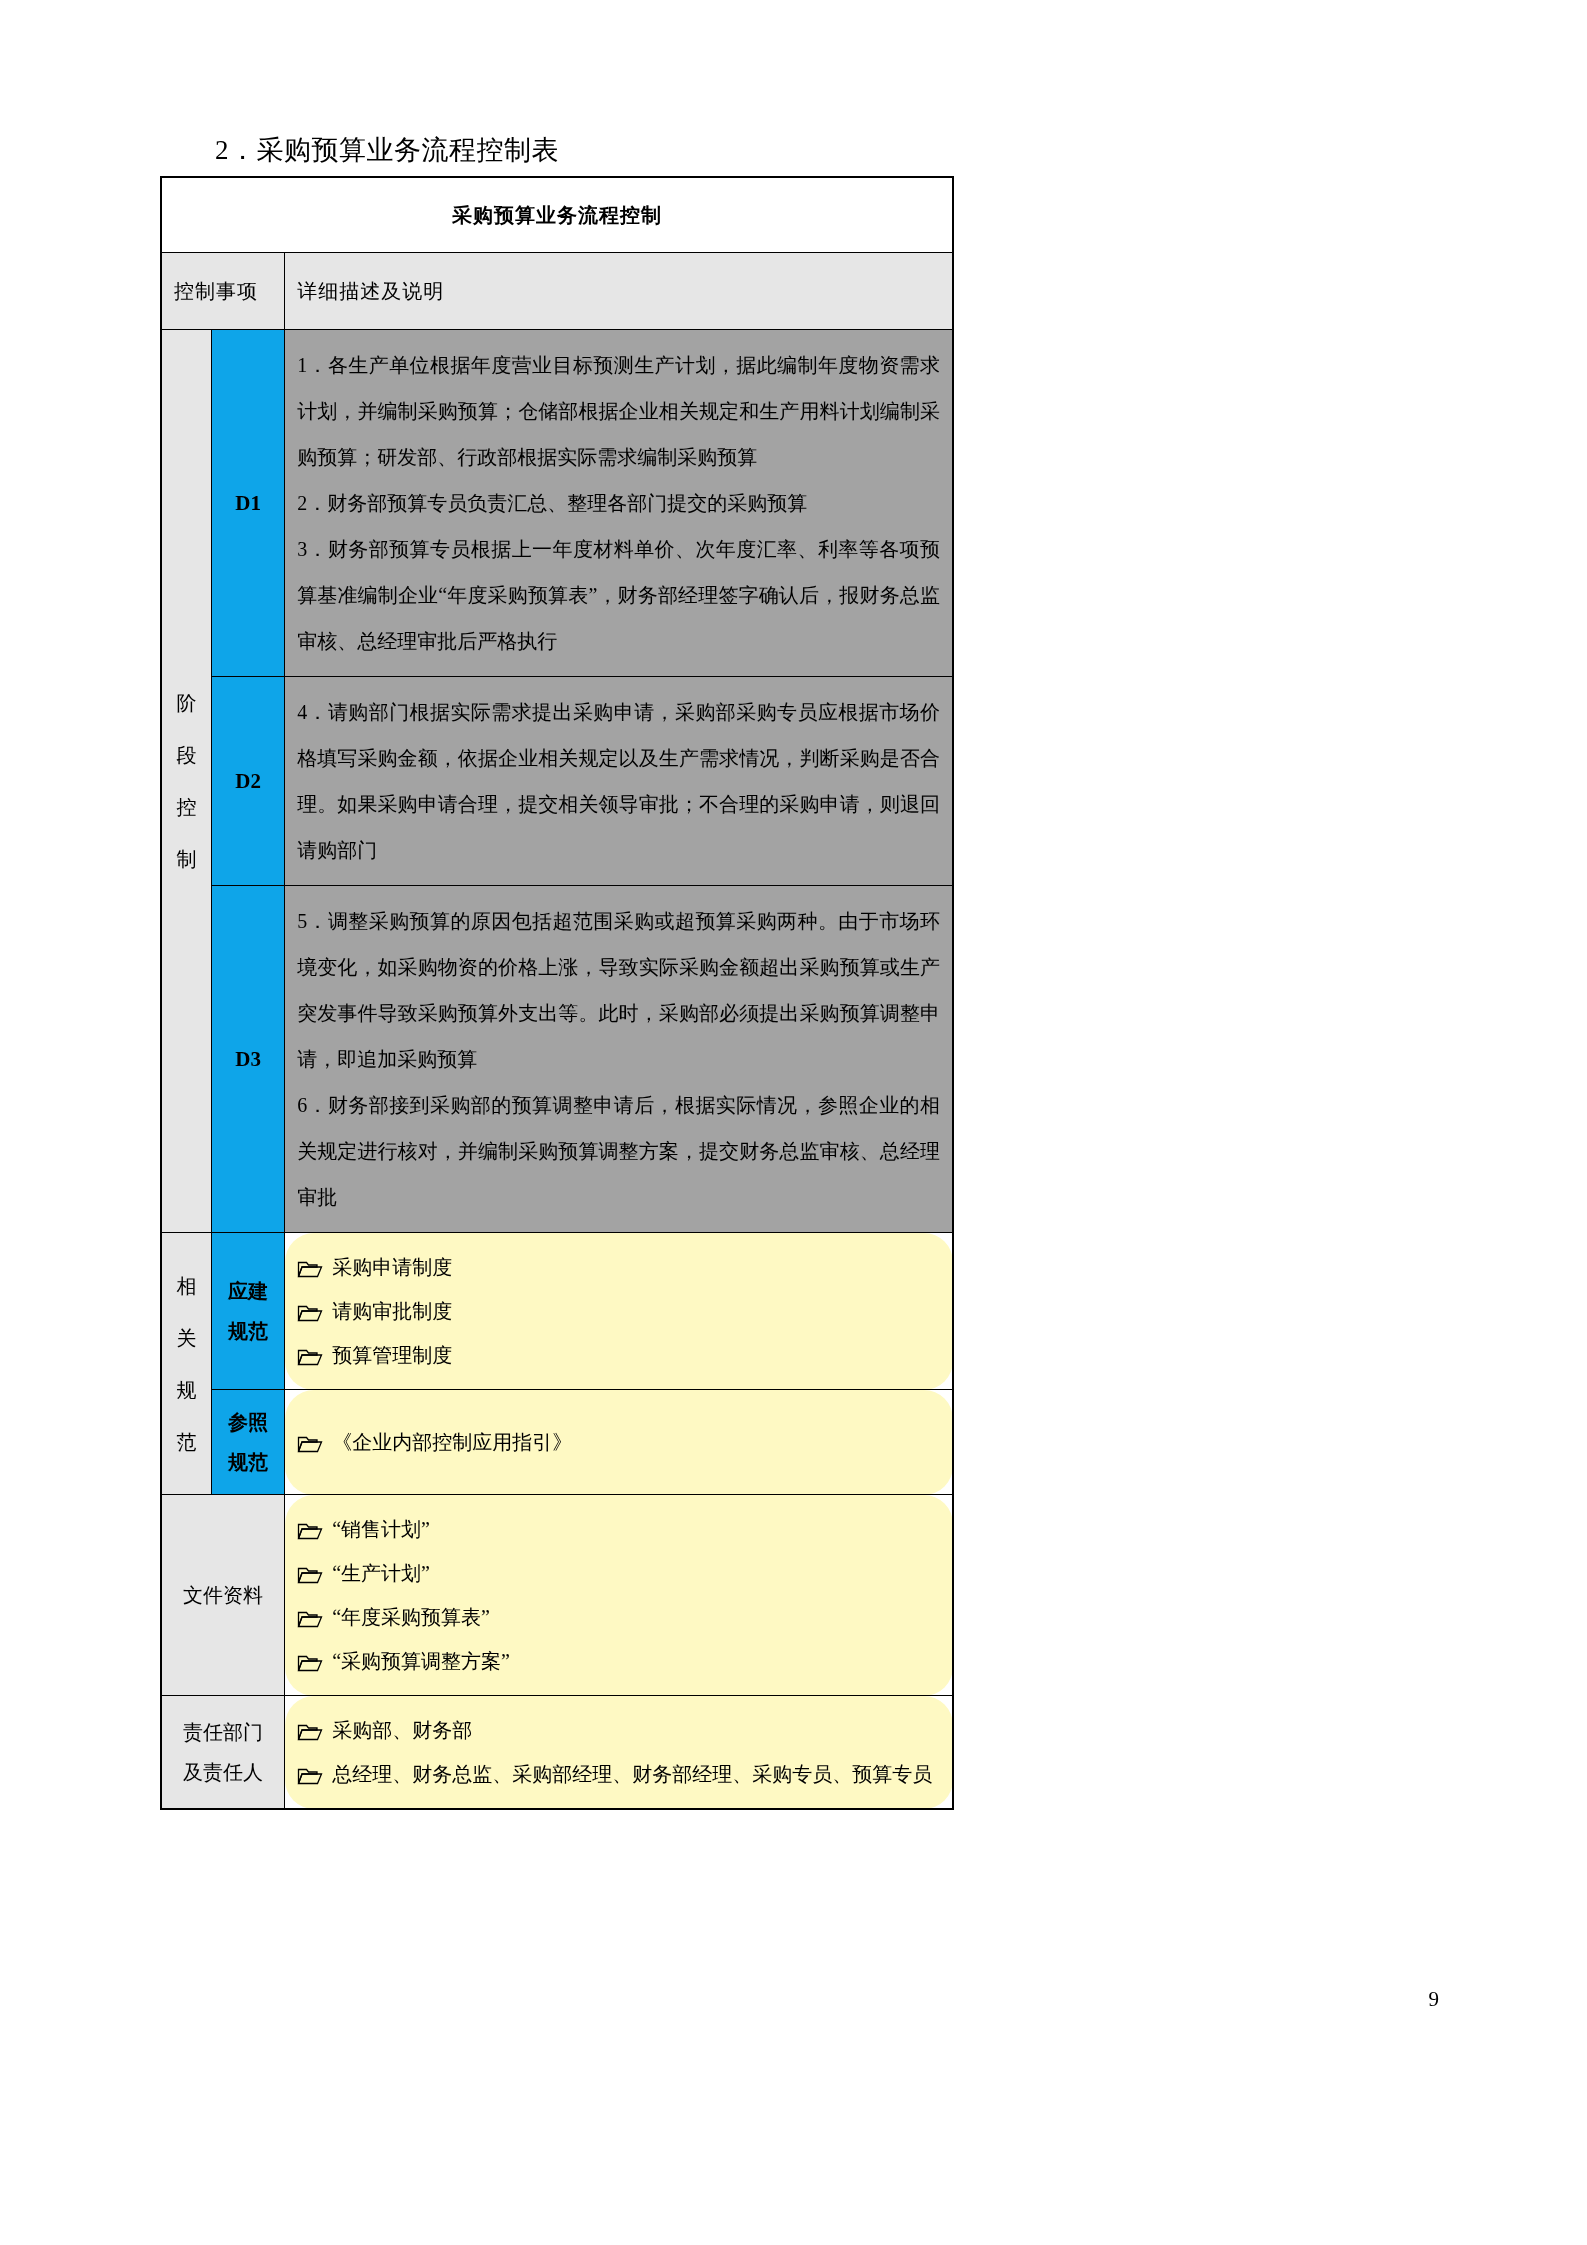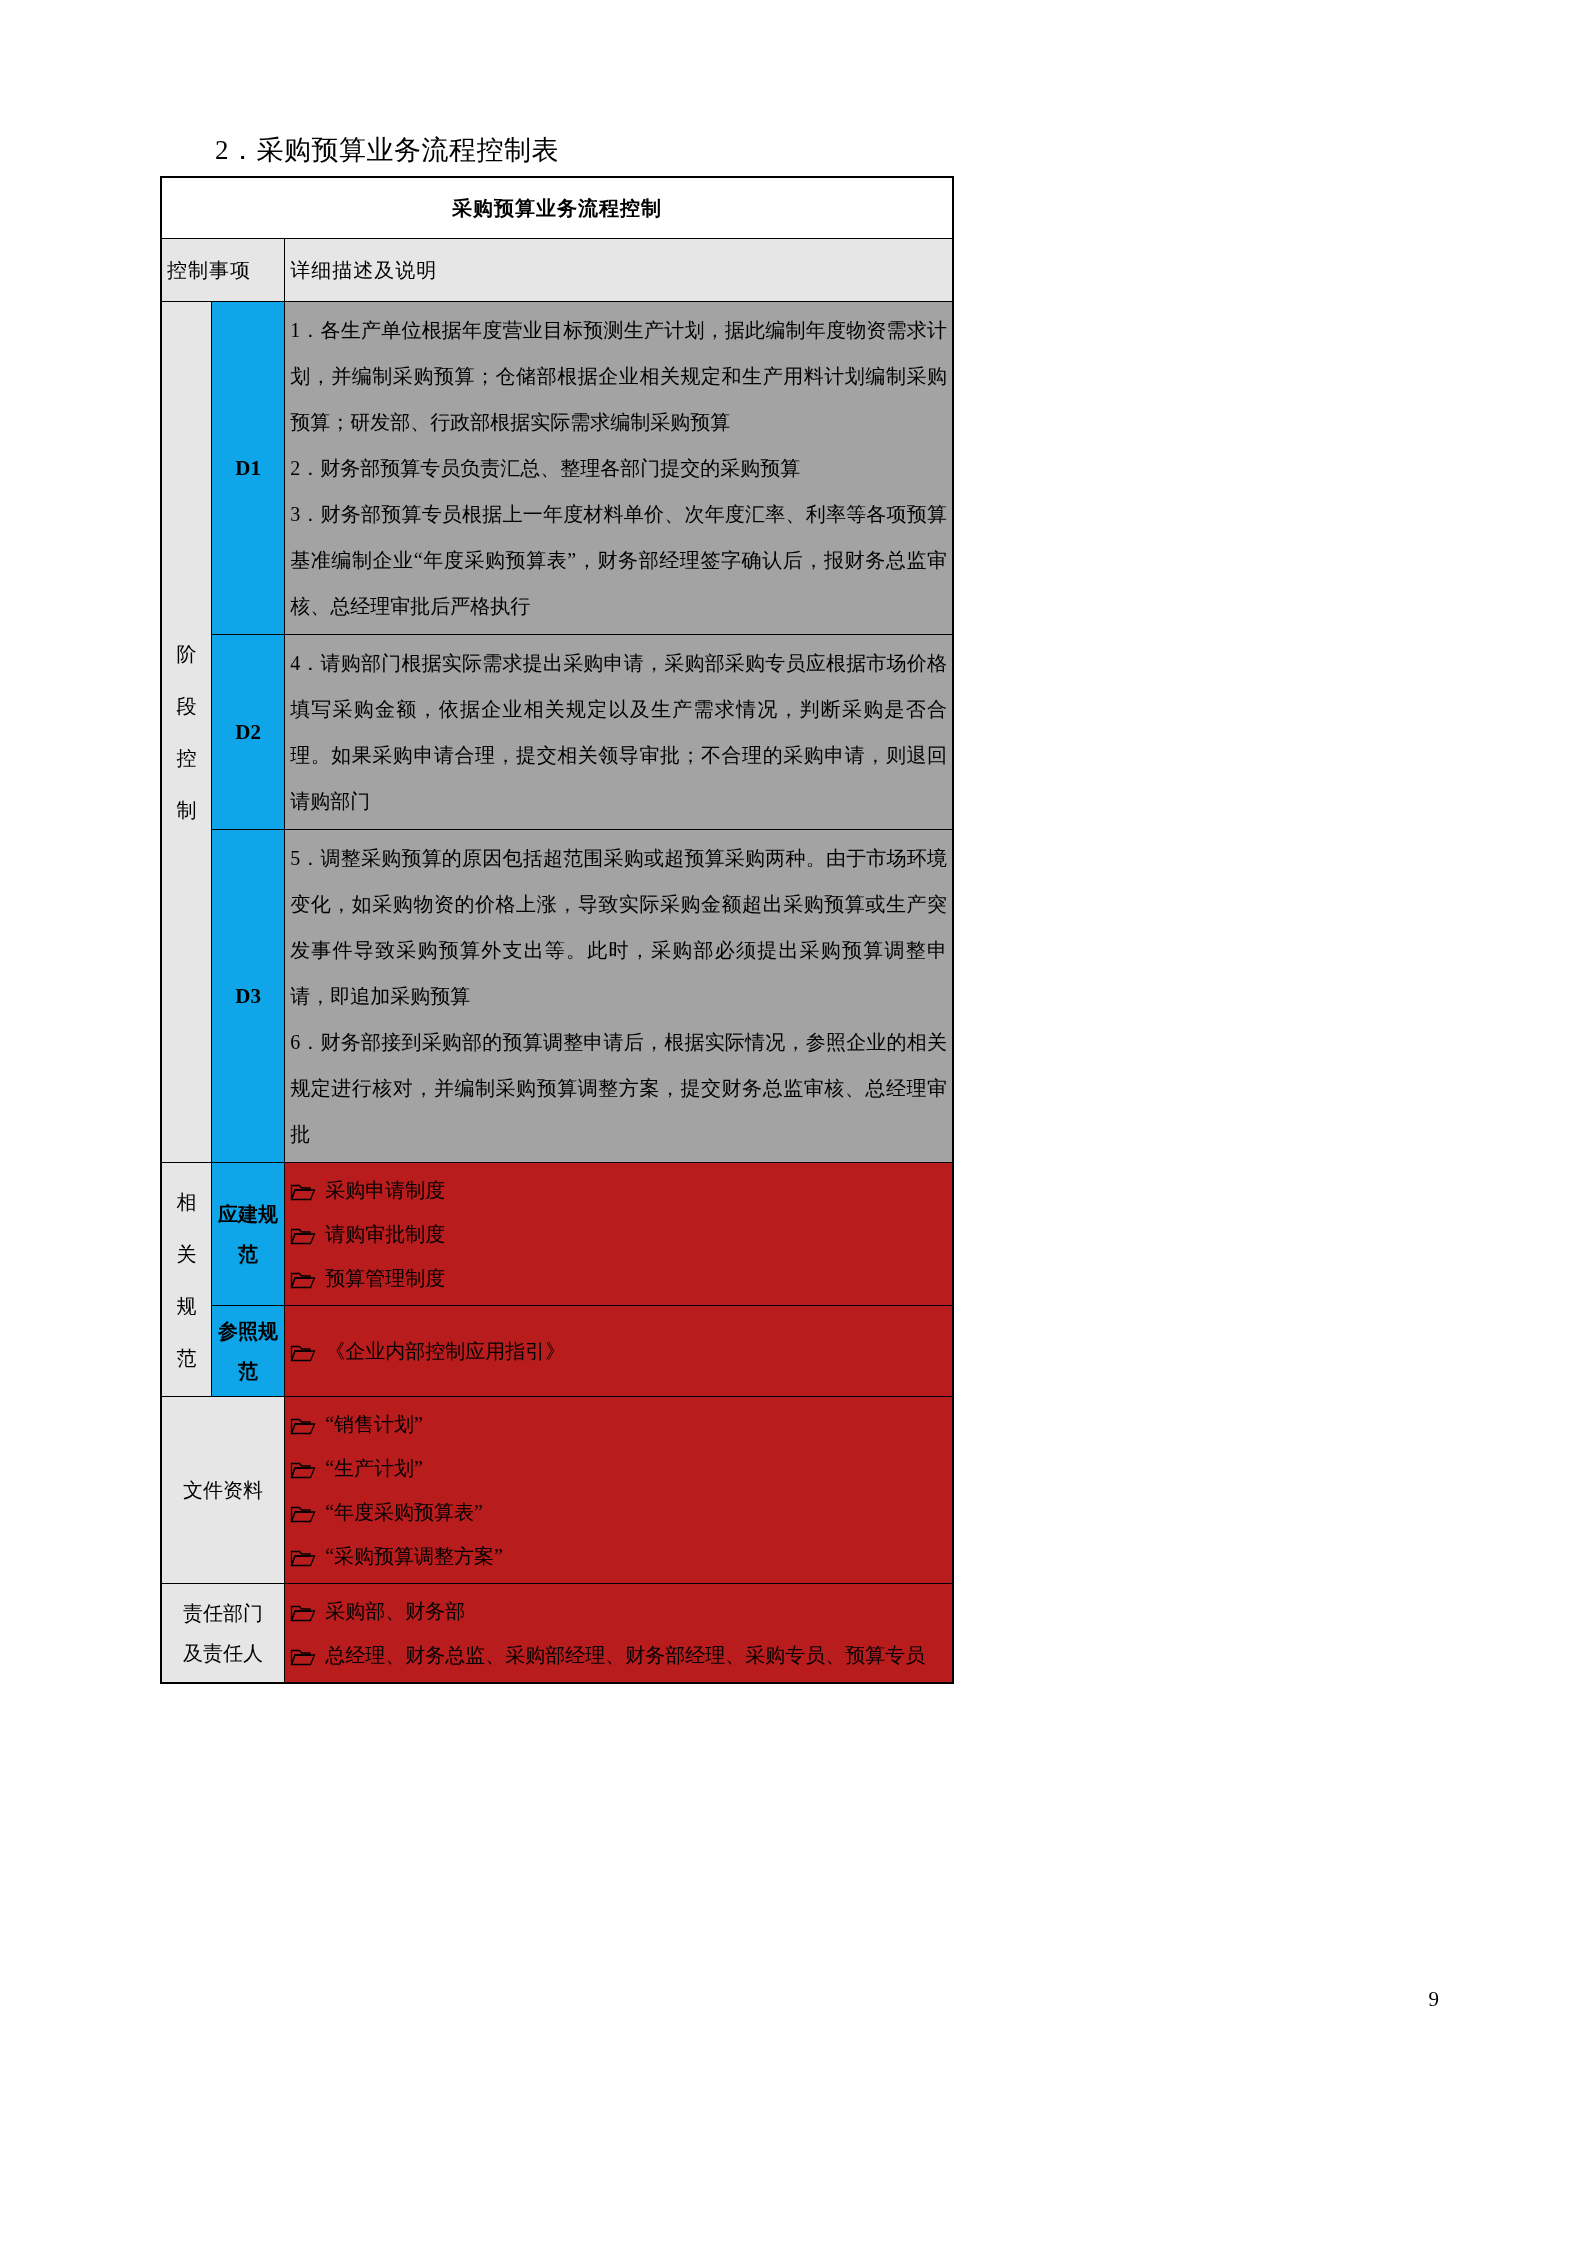--- a/index.html
+++ b/index.html
@@ -38,21 +38,21 @@
     width: 790px;
   }
   table.ctl {
     border-collapse: collapse;
     width: 790px;
     table-layout: fixed;
   }
   table.ctl td {
     border: 1px solid #000000;
     vertical-align: middle;
-    padding: 5px;
+    padding: 12px;
     font-size: 20px;
   }
 
   
   .tbl-wrap {
     border: 2px solid #000;
     border-collapse: collapse;
   }
   table.ctl {
     margin: -1px;
@@ -129,22 +129,23 @@
   td.body p {
     margin: 0 0 0 0;
     font-size: 20px;
     line-height: 46px;
     text-indent: 0;
     text-align: justify;
   }
 
   
   td.flist {
-    background: #b91c1c;
+    background: #fef9c3;
     padding: 12px 18px 12px 16px;
+    border-radius: 29px;
   }
   .frow {
     display: flex;
     align-items: center;
     font-size: 20px;
     line-height: 44px;
     white-space: nowrap;
   }
   .folder-icon {
     display: inline-block;

